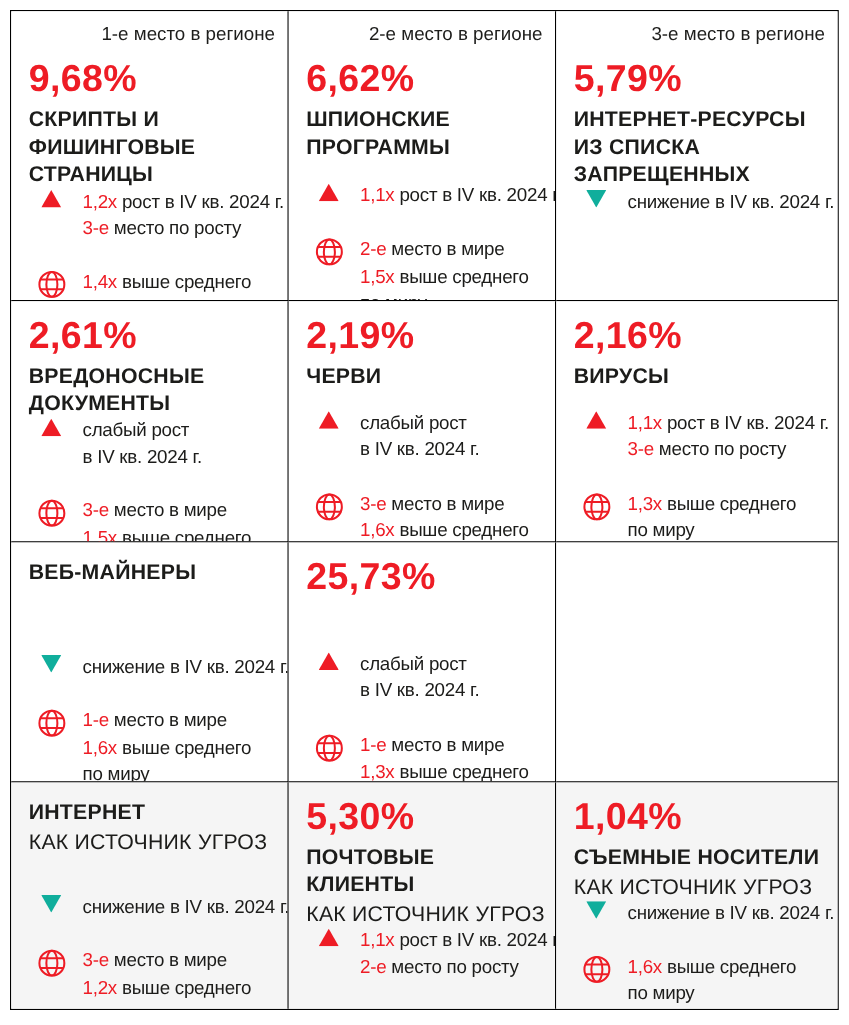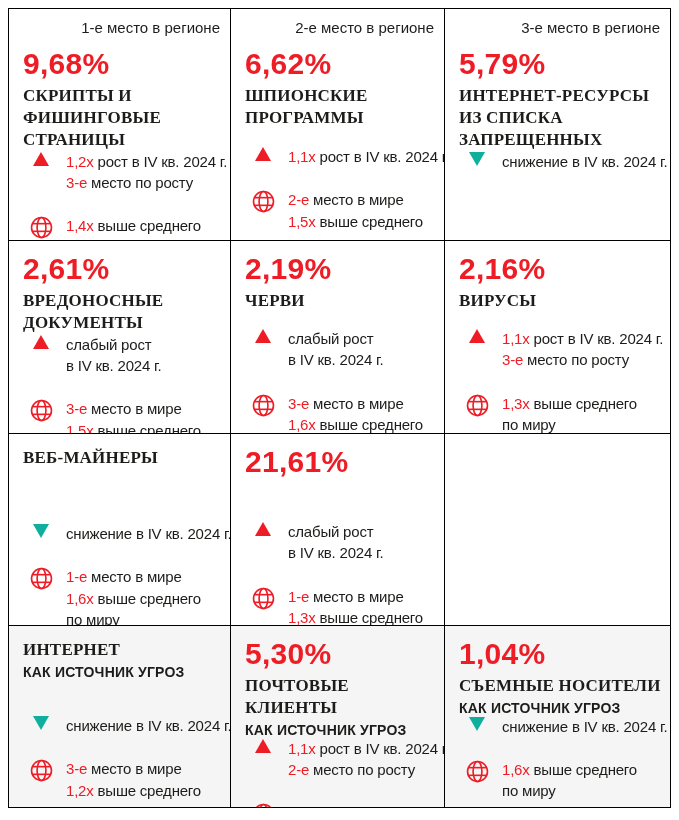--- a/index.html
+++ b/index.html
@@ -41,24 +41,24 @@
   }
   .head{min-height:76px;}
   .row-1 .head{min-height:99px;}
   .row-4 .head{min-height:76px;}
   .percent{
     color:var(--red);font-size:30px;font-weight:700;
     letter-spacing:.3px;line-height:1.15;margin-top:1px;
   }
   .title{
     font-size:17px;font-weight:700;line-height:1.3;
-    letter-spacing:.2px;white-space:pre-line;margin-top:3px;font-family:Liberation Serif, serif;
+    letter-spacing:.2px;white-space:pre-line;margin-top:3px;
   }
   .subtitle{
-    font-size:14px;font-weight:700;letter-spacing:.2px;margin-top:3px;
+    font-size:17px;font-weight:400;letter-spacing:.2px;margin-top:3px;
   }
   .stats{display:flex;flex-direction:column;gap:22px;}
   .stat{display:flex;align-items:flex-start;}
   .stat-icon{
     flex:0 0 24px;width:24px;margin-left:6px;margin-right:13px;
     display:flex;justify-content:center;align-items:center;padding-top:1px;
   }
   .stat-icon svg{display:block;}
   .stat-text{
     font-size:15px;line-height:1.42;letter-spacing:-0.2px;
@@ -292,21 +292,21 @@
             <div class="stat-text">
               <div class="stat-line"><span class="red">1-е </span><span>место в мире</span></div>
               <div class="stat-line"><span class="red">1,6x </span><span>выше среднего</span></div>
               <div class="stat-line"><span>по миру</span></div>
             </div>
           </div>
         </div>
       </div>
       <div class="cell row-3">
         <div class="head">
-          <div class="percent">21,61%</div>
+          <div class="percent">25,73%</div>
         </div>
         <div class="stats">
           <div class="stat">
             <span class="stat-icon">
               <svg width="16" height="14" viewBox="0 0 16 14">
                 <polygon points="8,0 16,14 0,14" fill="var(--red)"></polygon>
               </svg>
             </span>
             <div class="stat-text">
               <div class="stat-line"><span>слабый рост</span></div>

